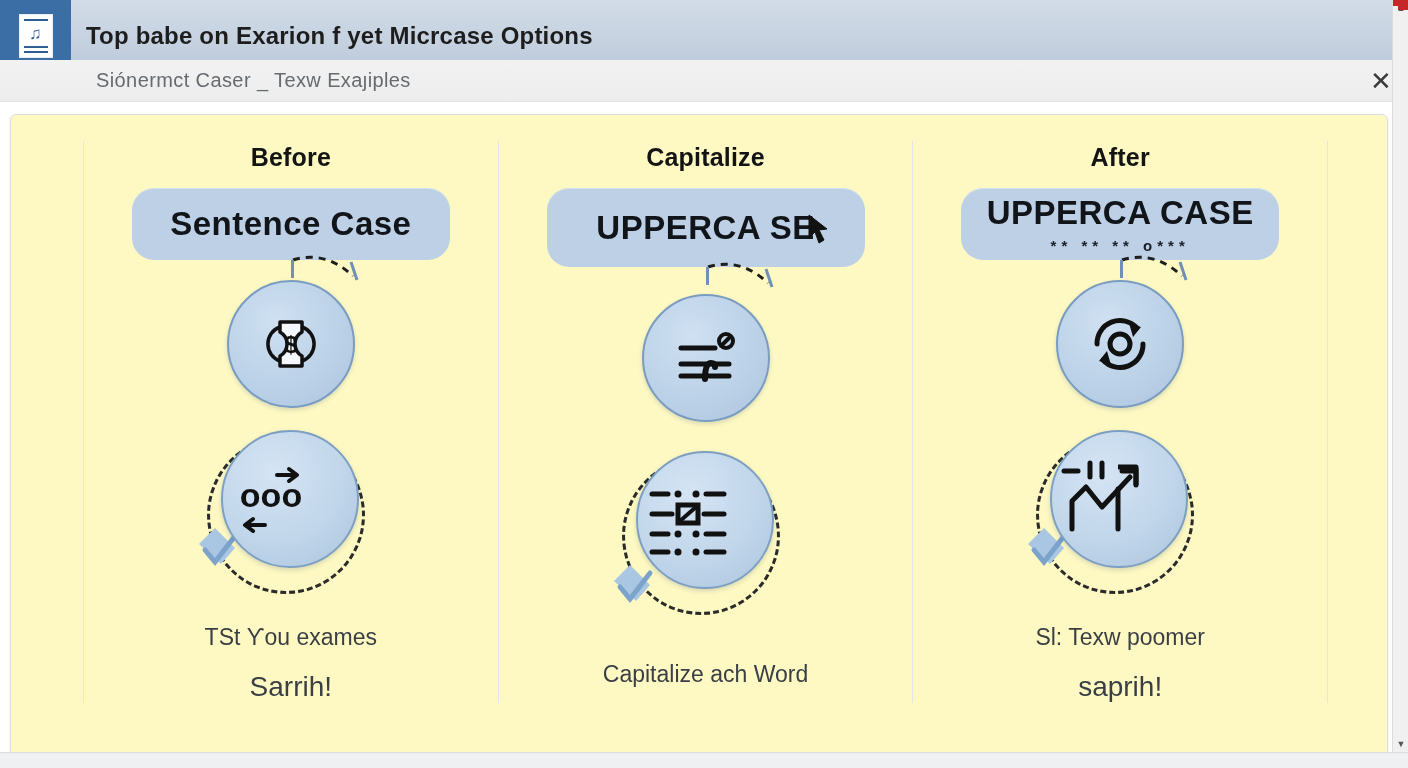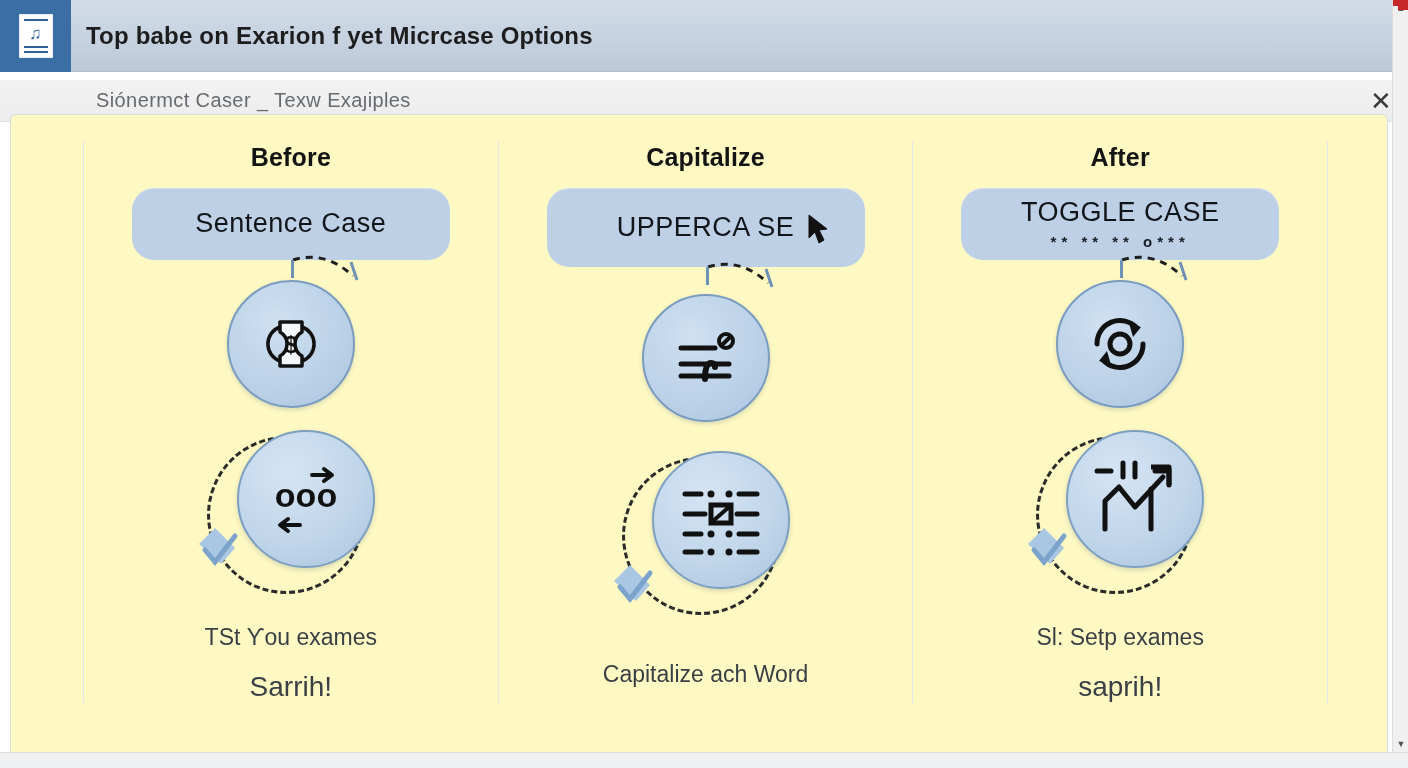--- a/index.html
+++ b/index.html
@@ -46,21 +46,21 @@
     margin-left: 15px;
     font-size: 24px;
     font-weight: bold;
     color: #1d1d1d;
     letter-spacing: 0.2px;
     white-space: nowrap;
   }
 
   
   .subbar {
-    position: absolute; top: 80px; left: 0;
+    position: absolute; top: 60px; left: 0;
     width: 1408px; height: 42px;
     background: linear-gradient(to bottom, #f2f2f2 0%, #ededed 100%);
     display: flex; align-items: center;
     border-bottom: 1px solid #e3e3e3;
   }
   .subbar-text {
     margin-left: 96px;
     font-size: 20px;
     color: #666b70;
     white-space: nowrap;
@@ -111,21 +111,21 @@
   .pill {
     width: 318px; height: 79px;
     background: #bdd0e6;
     border-radius: 22px;
     display: flex; flex-direction: column;
     align-items: center; justify-content: center;
     position: relative;
     box-shadow: inset 0 1px 0 rgba(255,255,255,0.35);
   }
   .pill-label {
-    font-size: 27px; font-weight: normal; color: #111418;
+    font-size: 33px; font-weight: bold; color: #111418;
     letter-spacing: 0.5px; white-space: nowrap;
   }
   .pill-sub {
     font-size: 15px; font-weight: bold; color: #1a1f26;
     letter-spacing: 5px; margin-top: 5px; white-space: nowrap;
   }
   .cursor-arrow {
     position: absolute; right: 36px; top: 26px;
     width: 22px; height: 32px;
   }
@@ -147,25 +147,25 @@
   }
   .dashcurve { position: absolute; top: -22px; left: 50%; width: 80px; height: 34px; }
 
   .icon-wrap2 { position: relative; width: 200px; height: 172px; margin-top: 18px;
                 display: flex; align-items: center; justify-content: center; }
   .dashring {
     position: absolute; width: 158px; height: 158px; border-radius: 50%;
     border: 3px dashed #2b2b2b; left: 16px; top: 6px;
   }
   .circle2 {
-    position: absolute; left: 46px; top: 0px;
+    position: absolute; left: 30px; top: 0px;
     width: 138px; height: 138px; border-radius: 50%;
     background: radial-gradient(circle at 38% 30%, #d5e4f4 0%, #c1d6ea 55%, #aac3de 100%);
     border: 2px solid #7d9fc2;
-    display: flex; align-items: center; justify-content: center;
+    display: flex; align-items: center; 
     box-shadow: 0 2px 5px rgba(40,70,110,0.2);
   }
   .handle {
     position: absolute; left: 4px; bottom: 8px;
     width: 62px; height: 62px;
   }
 
   
   .cap {
     margin-top: 38px;
@@ -327,21 +327,21 @@
 
         <div class="cap">
           <div class="cap-line1">Capitalize ach Word</div>
         </div>
       </div>
 
       <div class="col divided-r">
         <div class="col-head">After</div>
 
         <div class="pill">
-          <div class="pill-label">TOGGLE CASE</div>
+          <div class="pill-label">UPPERCA CASE</div>
           <div class="pill-sub">** ** ** o***</div>
         </div>
 
         <div class="icon-wrap">
           <svg class="dashcurve" viewBox="0 0 80 34">
             <path d="M2 6 Q 34 -4 62 22" stroke="#1e1e1e" stroke-width="3" fill="none" stroke-dasharray="7 6"></path>
             <line x1="60" y1="8" x2="66" y2="26" stroke="#6f91b6" stroke-width="3"></line>
           </svg>
           <div class="stem"></div>
           <div class="circle">
@@ -368,21 +368,21 @@
               <line x1="50" y1="14" x2="50" y2="28" stroke="#111" stroke-width="5" stroke-linecap="round"></line>
               <path d="M66 18 h18 v18" fill="none" stroke="#111" stroke-width="5" stroke-linejoin="round"></path>
               <path d="M20 80 v-28 l14 -14 l16 20 l28 -30" fill="none" stroke="#111" stroke-width="5" stroke-linejoin="round" stroke-linecap="round"></path>
               <line x1="66" y1="80" x2="66" y2="40" stroke="#111" stroke-width="5" stroke-linecap="round"></line>
               <path d="M70 22 l14 0 l0 14" fill="none" stroke="#111" stroke-width="5" stroke-linecap="round"></path>
             </svg>
           </div>
         </div>
 
         <div class="cap">
-          <div class="cap-line1">Sl: Setp exames</div>
+          <div class="cap-line1">Sl: Texw poomer</div>
           <div class="cap-line2">saprih!</div>
         </div>
       </div>
 
     </div>
   </div>
 
   <div class="scroll-v">
     <div class="thumb"></div>
     <div class="sb-arrow up">▲</div>

